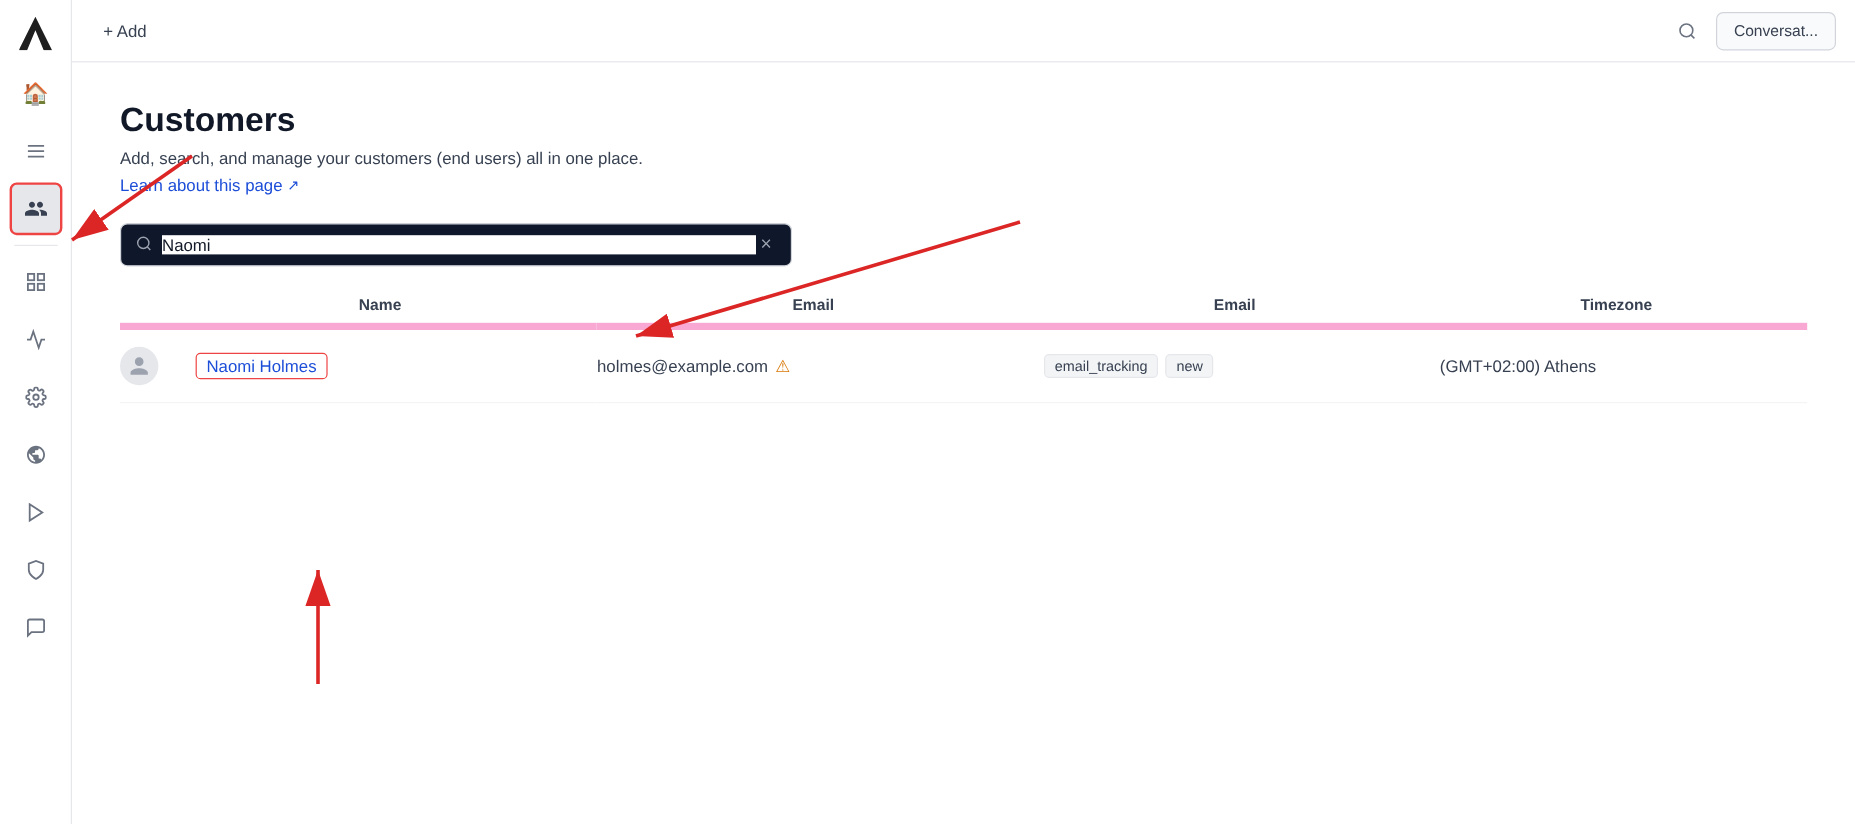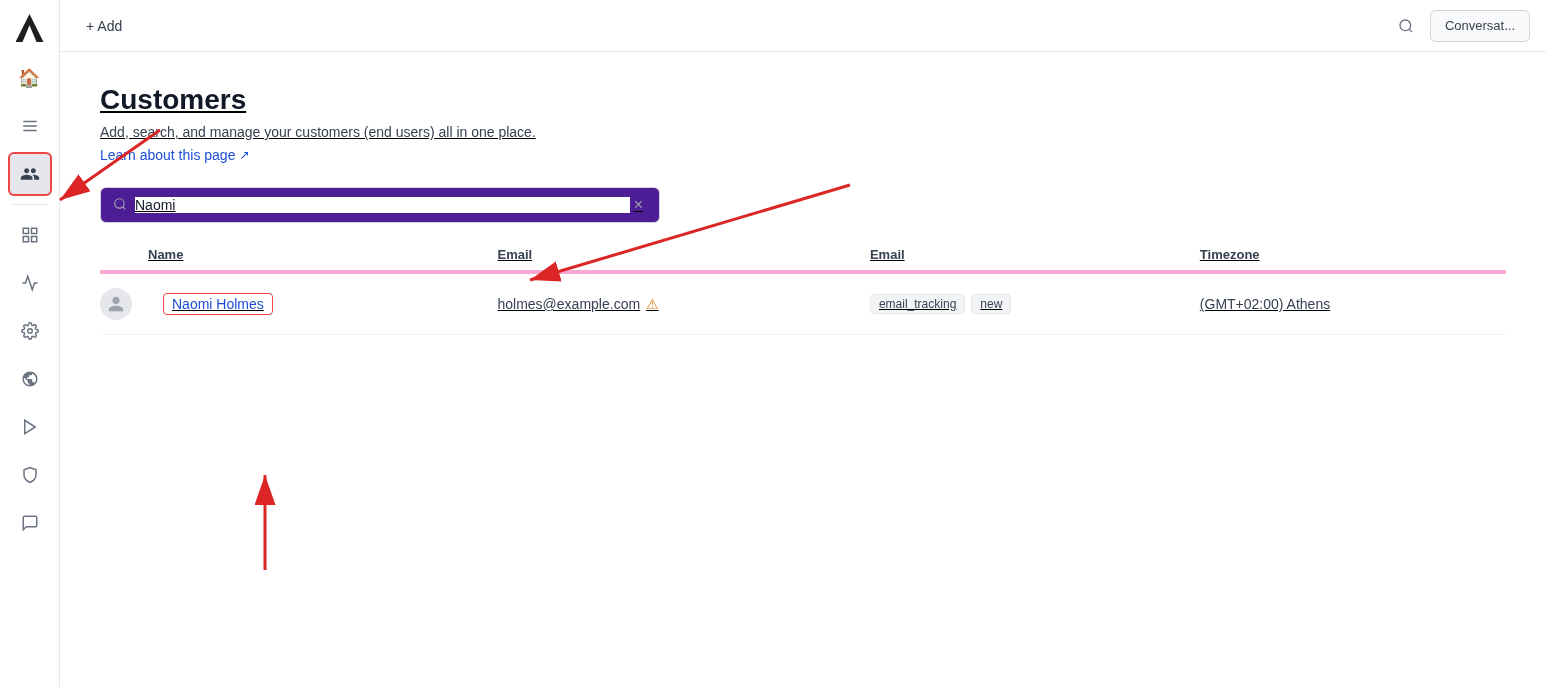--- a/index.html
+++ b/index.html
@@ -115,21 +115,20 @@
       font-size: 13px;
       color: #374151;
       cursor: pointer;
     }
 
     
     .page-content {
       flex: 1;
       padding: 32px 40px;
       overflow-y: auto;
-      text-decoration: underline;
     }
     .page-title {
       font-size: 28px;
       font-weight: 600;
       color: #111827;
       margin-bottom: 8px;
     }
     .page-description {
       font-size: 14px;
       color: #374151;
@@ -149,21 +148,21 @@
     
     .search-bar {
       display: flex;
       align-items: center;
       border: 1px solid #d1d5db;
       border-radius: 6px;
       padding: 8px 12px;
       width: 560px;
       max-width: 100%;
       margin-bottom: 16px;
-      background: #4c1d95;
+      background: #0f172a;
     }
     .search-bar-icon {
       color: #9ca3af;
       margin-right: 8px;
       font-size: 14px;
     }
     .search-bar input {
       flex: 1;
       border: none;
       outline: none;
@@ -185,26 +184,26 @@
       color: #374151;
       margin-bottom: 12px;
     }
 
     
     .customers-table {
       width: 100%;
       border-collapse: collapse;
     }
     .customers-table th {
-      text-align: left;
+      text-align: center;
       font-size: 13px;
       font-weight: 600;
       color: #374151;
       padding: 8px 12px 8px 0;
-      border-bottom: 4px solid #f9a8d4;
+      border-bottom: 6px solid #f9a8d4;
     }
     .customers-table th:first-child { padding-left: 48px; }
     .customers-table td {
       padding: 14px 12px 14px 0;
       font-size: 14px;
       color: #374151;
       border-bottom: 1px solid #f3f4f6;
       vertical-align: middle;
     }
     .customers-table td:first-child { padding-left: 0; }

